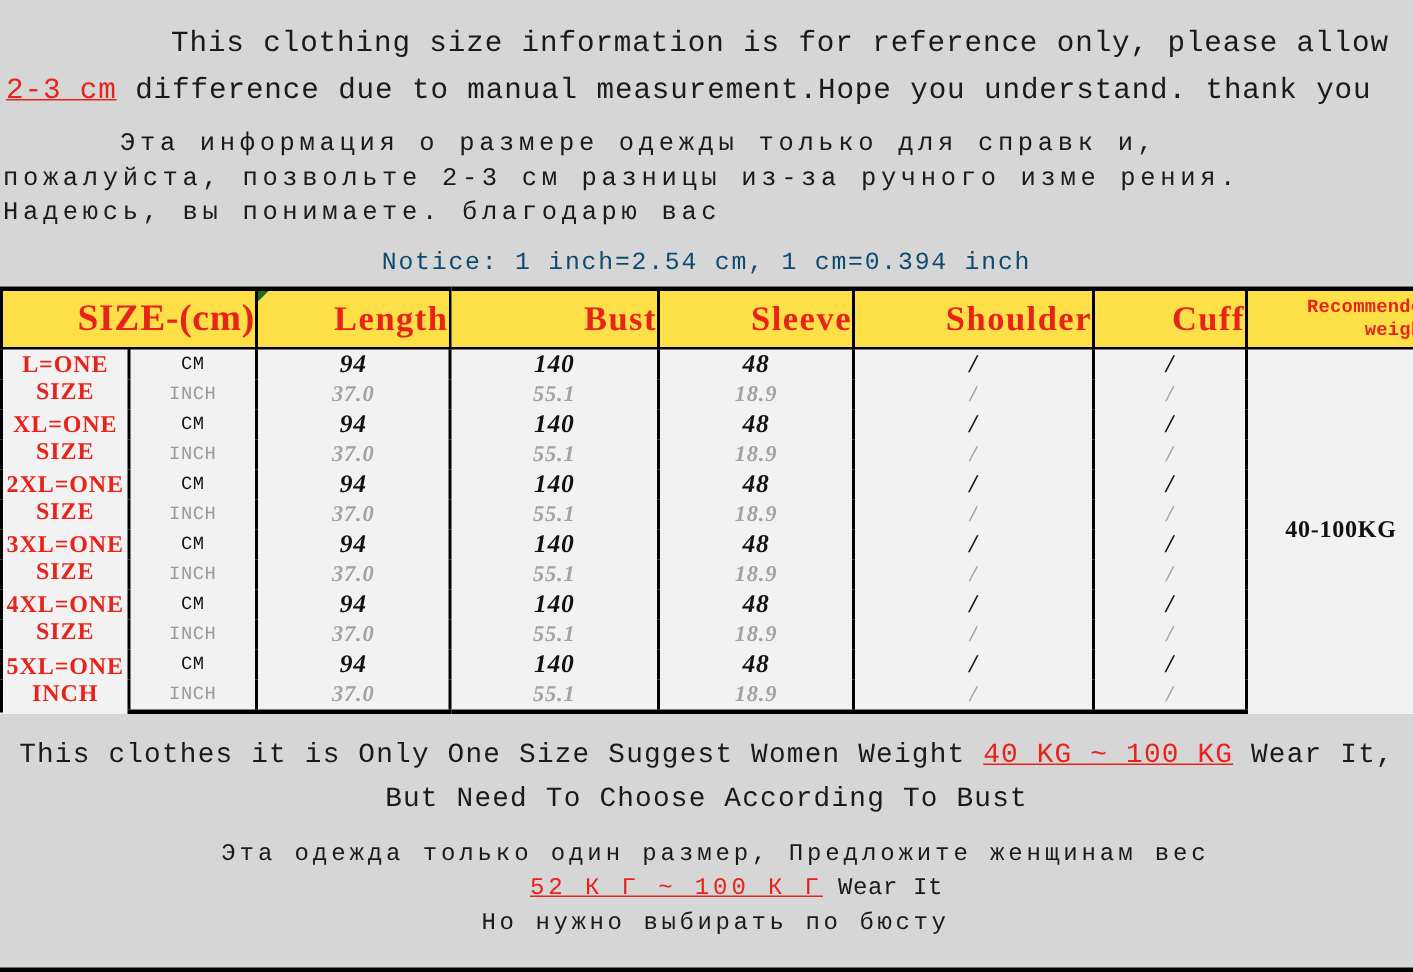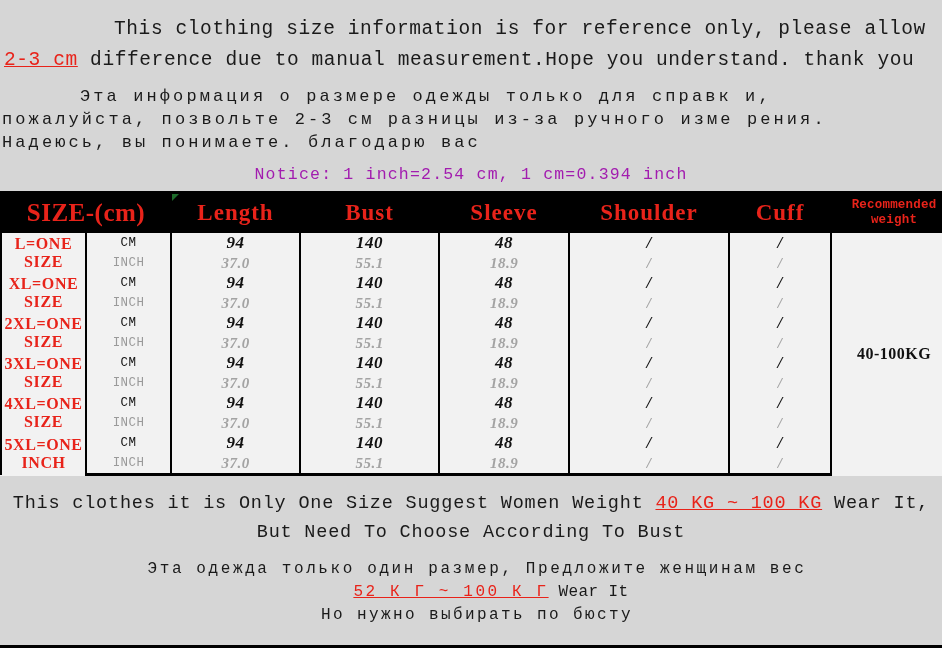--- a/index.html
+++ b/index.html
@@ -45,21 +45,21 @@
     line-height: 23px;
     color: #1a1a1a;
     letter-spacing: 3.1px;
     text-indent: 78px;
     text-align: left;
   }
 
   .notice {
     text-align: center;
     font-size: 16.5px;
-    color: #a21caf;
+    color: #0c4a6e;
     letter-spacing: 1.2px;
     padding: 11px 0 7px 0;
   }
 
   
   table.size-table {
     border-collapse: collapse;
     width: 942px;
     table-layout: fixed;
     background: #f2f2f2;
@@ -67,30 +67,31 @@
   table.size-table td,
   table.size-table th {
     border-left: 2px solid #000;
     border-right: 2px solid #000;
     padding: 0;
     background: #f2f2f2;
     text-align: center;
     vertical-align: middle;
   }
   table.size-table thead th {
-    background: #000000;
+    background: #fde047;
     border-top: 3px solid #000;
     border-bottom: 2px solid #000;
     height: 37px;
     color: #e8231a;
     font-family: "Liberation Serif", "DejaVu Serif", serif;
     font-size: 23px;
     font-weight: bold;
     letter-spacing: 1px;
     position: relative;
+    text-align: right;
   }
   table.size-table thead th.small-head {
     font-family: "Liberation Mono", monospace;
     font-size: 12.5px;
     letter-spacing: 0.2px;
     line-height: 15px;
     font-weight: bold;
   }
   table.size-table thead th.first-head {
     font-size: 25px;

